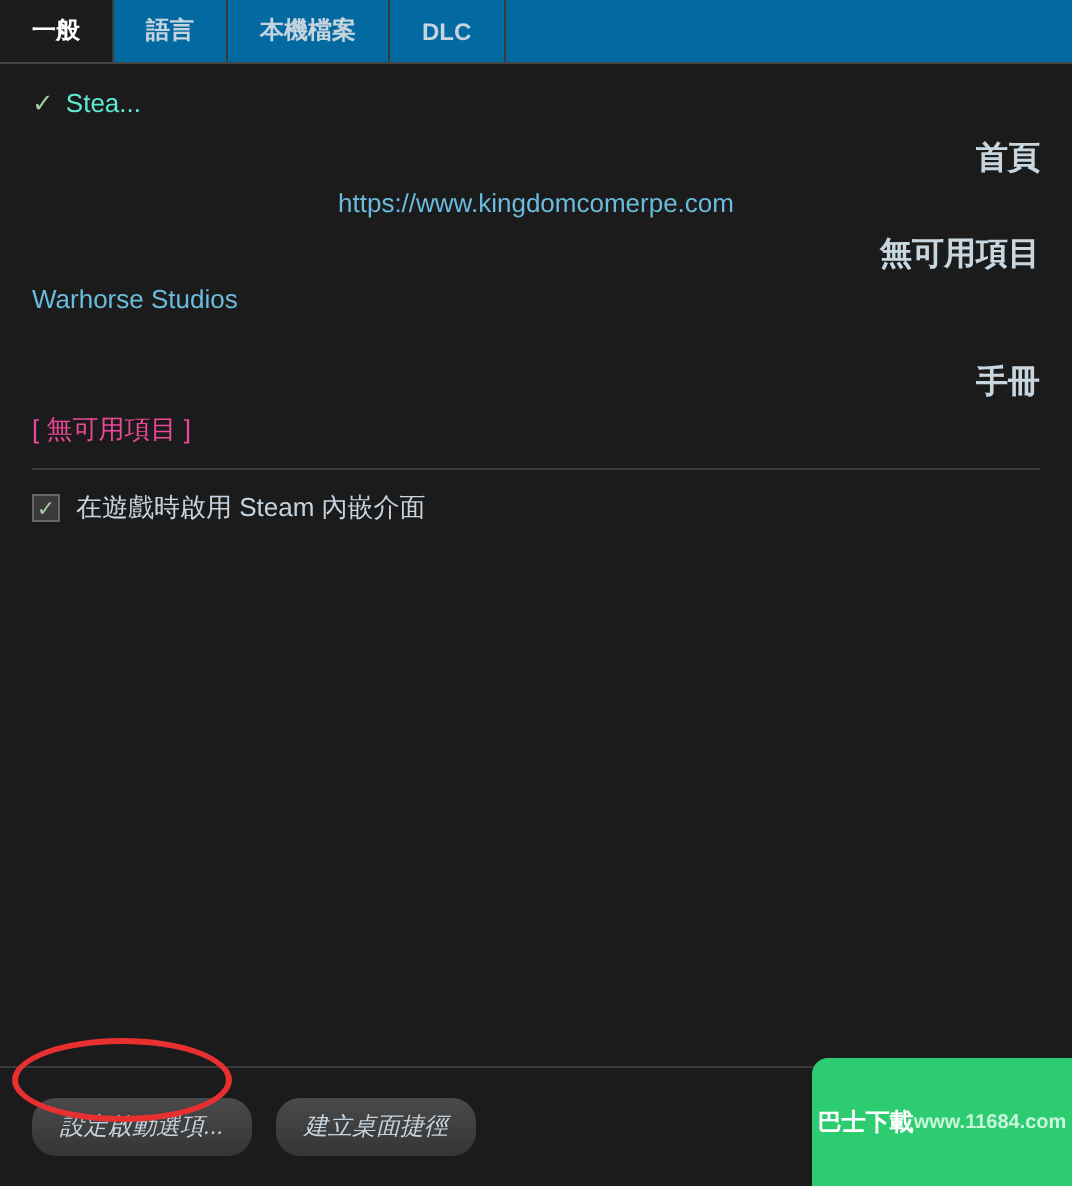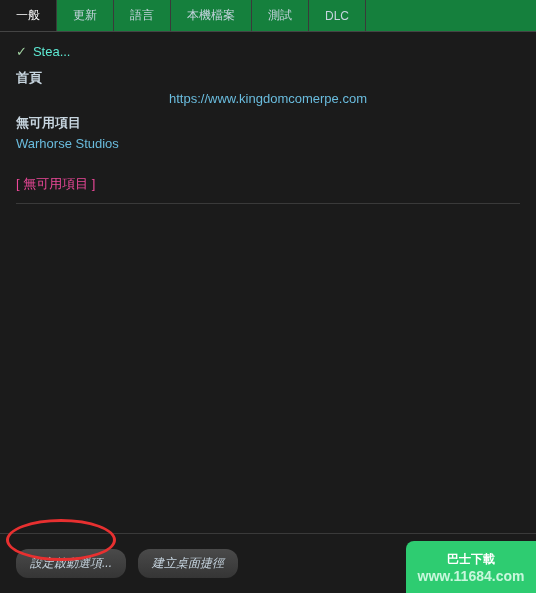--- a/index.html
+++ b/index.html
@@ -14,23 +14,24 @@
       background-color: #1b1b1b;
       font-family: "Microsoft YaHei", "PingFang SC", sans-serif;
       color: #c6d4df;
       overflow: hidden;
       position: relative;
     }
 
     
     .tab-bar {
       display: flex;
-      background-color: #15803d;
+      background-color: #0369a1;
       border-bottom: 1px solid #444;
       height: 32px;
+      font-weight: bold;
     }
 
     .tab {
       padding: 0 16px;
       display: flex;
       align-items: center;
       font-size: 12px;
       cursor: pointer;
       color: #c6d4df;
       border-right: 1px solid #3a3a3a;
@@ -62,25 +63,26 @@
       font-size: 13px;
     }
 
     .steam-text {
       color: #5eead4;
       font-size: 13px;
     }
 
     
     .section-header {
-      font-size: 13px;
+      font-size: 16px;
       color: #c8d6e0;
       margin-top: 8px;
       margin-bottom: 4px;
       font-weight: bold;
+      text-align: right;
     }
 
     
     .link {
       color: #6abcde;
       font-size: 13px;
       text-decoration: none;
       cursor: pointer;
       display: block;
       margin-bottom: 6px;
@@ -178,84 +180,83 @@
       pointer-events: none;
       z-index: 10;
     }
 
     
     .watermark {
       position: absolute;
       bottom: 0;
       right: 0;
       width: 130px;
-      height: 52px;
+      height: 64px;
       background: #2ecc71;
       display: flex;
-      flex-direction: column;
+      flex-direction: row;
       align-items: center;
       justify-content: center;
       border-top-left-radius: 8px;
       font-size: 11px;
       color: #fff;
       font-weight: bold;
       z-index: 20;
     }
 
     .watermark-top {
       font-size: 12px;
       color: #fff;
     }
 
     .watermark-bottom {
-      font-size: 14px;
+      font-size: 10px;
       color: #c8f7dc;
     }
   </style>
 </head>
 <body>
 
 <div class="tab-bar">
   <div class="tab active">
     <span>一般</span>
   </div>
   <div class="tab">
-    <span>更新</span>
-  </div>
-  <div class="tab">
     <span>語言</span>
   </div>
   <div class="tab">
     <span>本機檔案</span>
-  </div>
-  <div class="tab">
-    <span>測試</span>
   </div>
   <div class="tab">
     <span>DLC</span>
   </div>
 </div>
 
 <div class="content">
 
   <div class="steam-entry">
     <span class="checkmark">✓</span>
     <span class="steam-text">Stea...</span>
   </div>
 
   <div class="section-header">首頁</div>
   <a class="link">https://www.kingdomcomerpe.com</a>
 
   <div class="section-header">無可用項目</div>
   <div class="dev-name">Warhorse Studios</div>
 
+  <div class="section-header">手冊</div>
   <div class="no-item">[ 無可用項目 ]</div>
 
   <hr class="divider">
 
+  <div class="overlay-row">
+    <div class="overlay-checkbox checked"></div>
+    <span class="overlay-label">在遊戲時啟用 Steam 內嵌介面</span>
+  </div>
 
 </div>
 
 <div class="bottom-bar">
   <button class="btn btn-secondary">設定啟動選項...</button>
   <button class="btn btn-secondary">建立桌面捷徑</button>
 </div>
 
 <div class="red-circle"></div>
 

